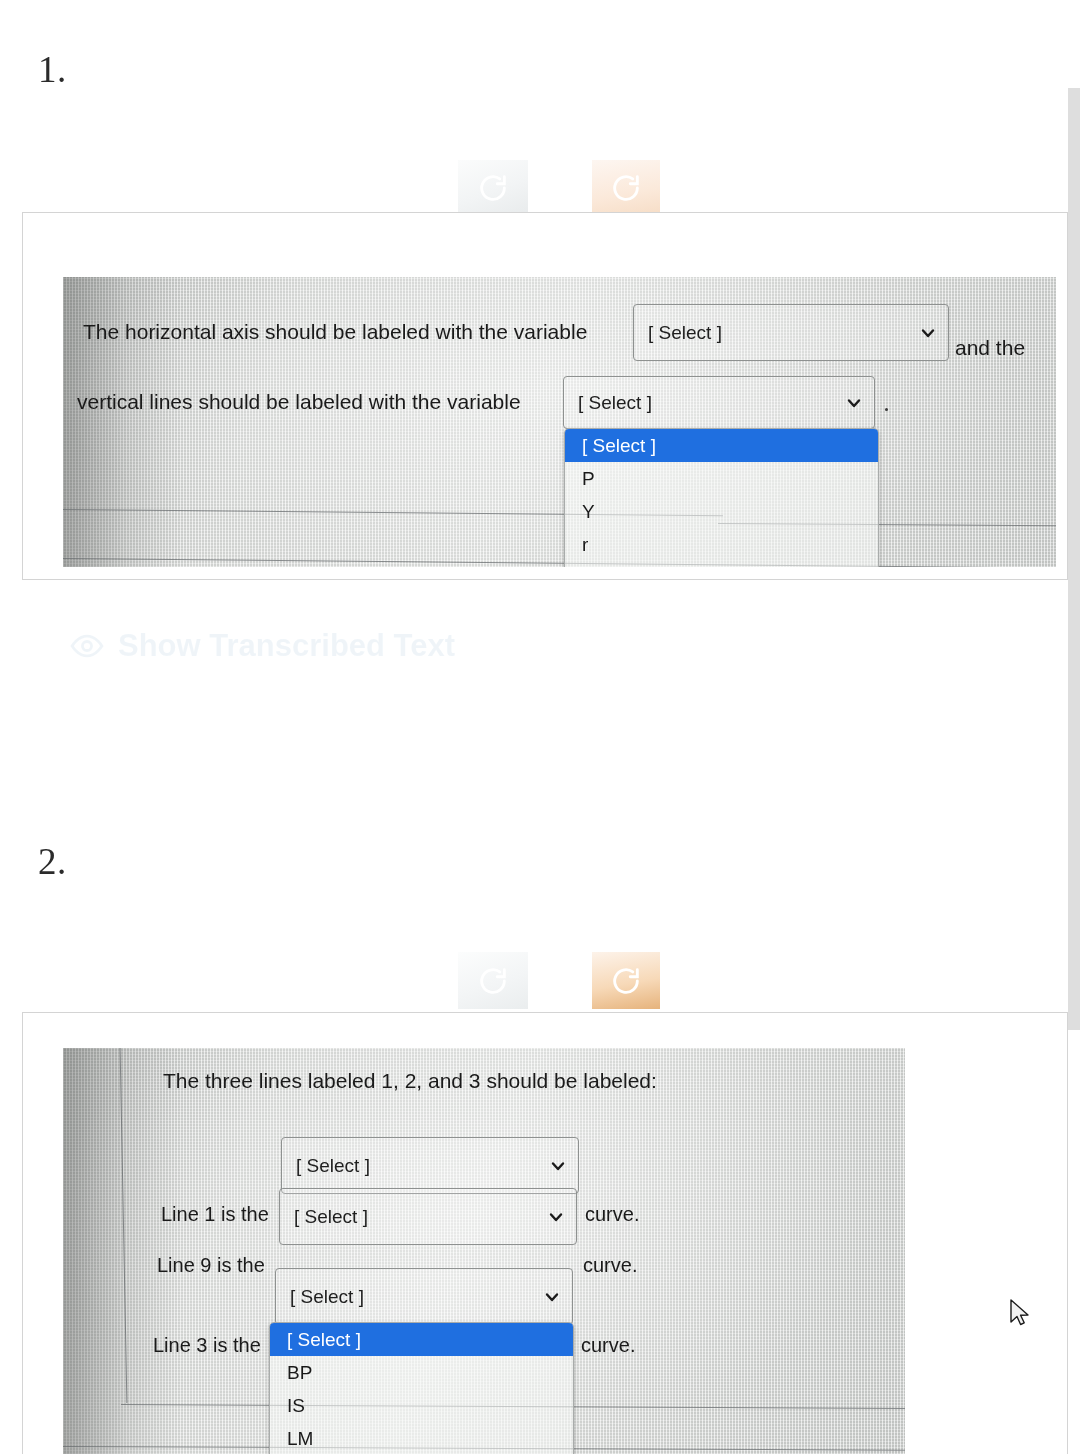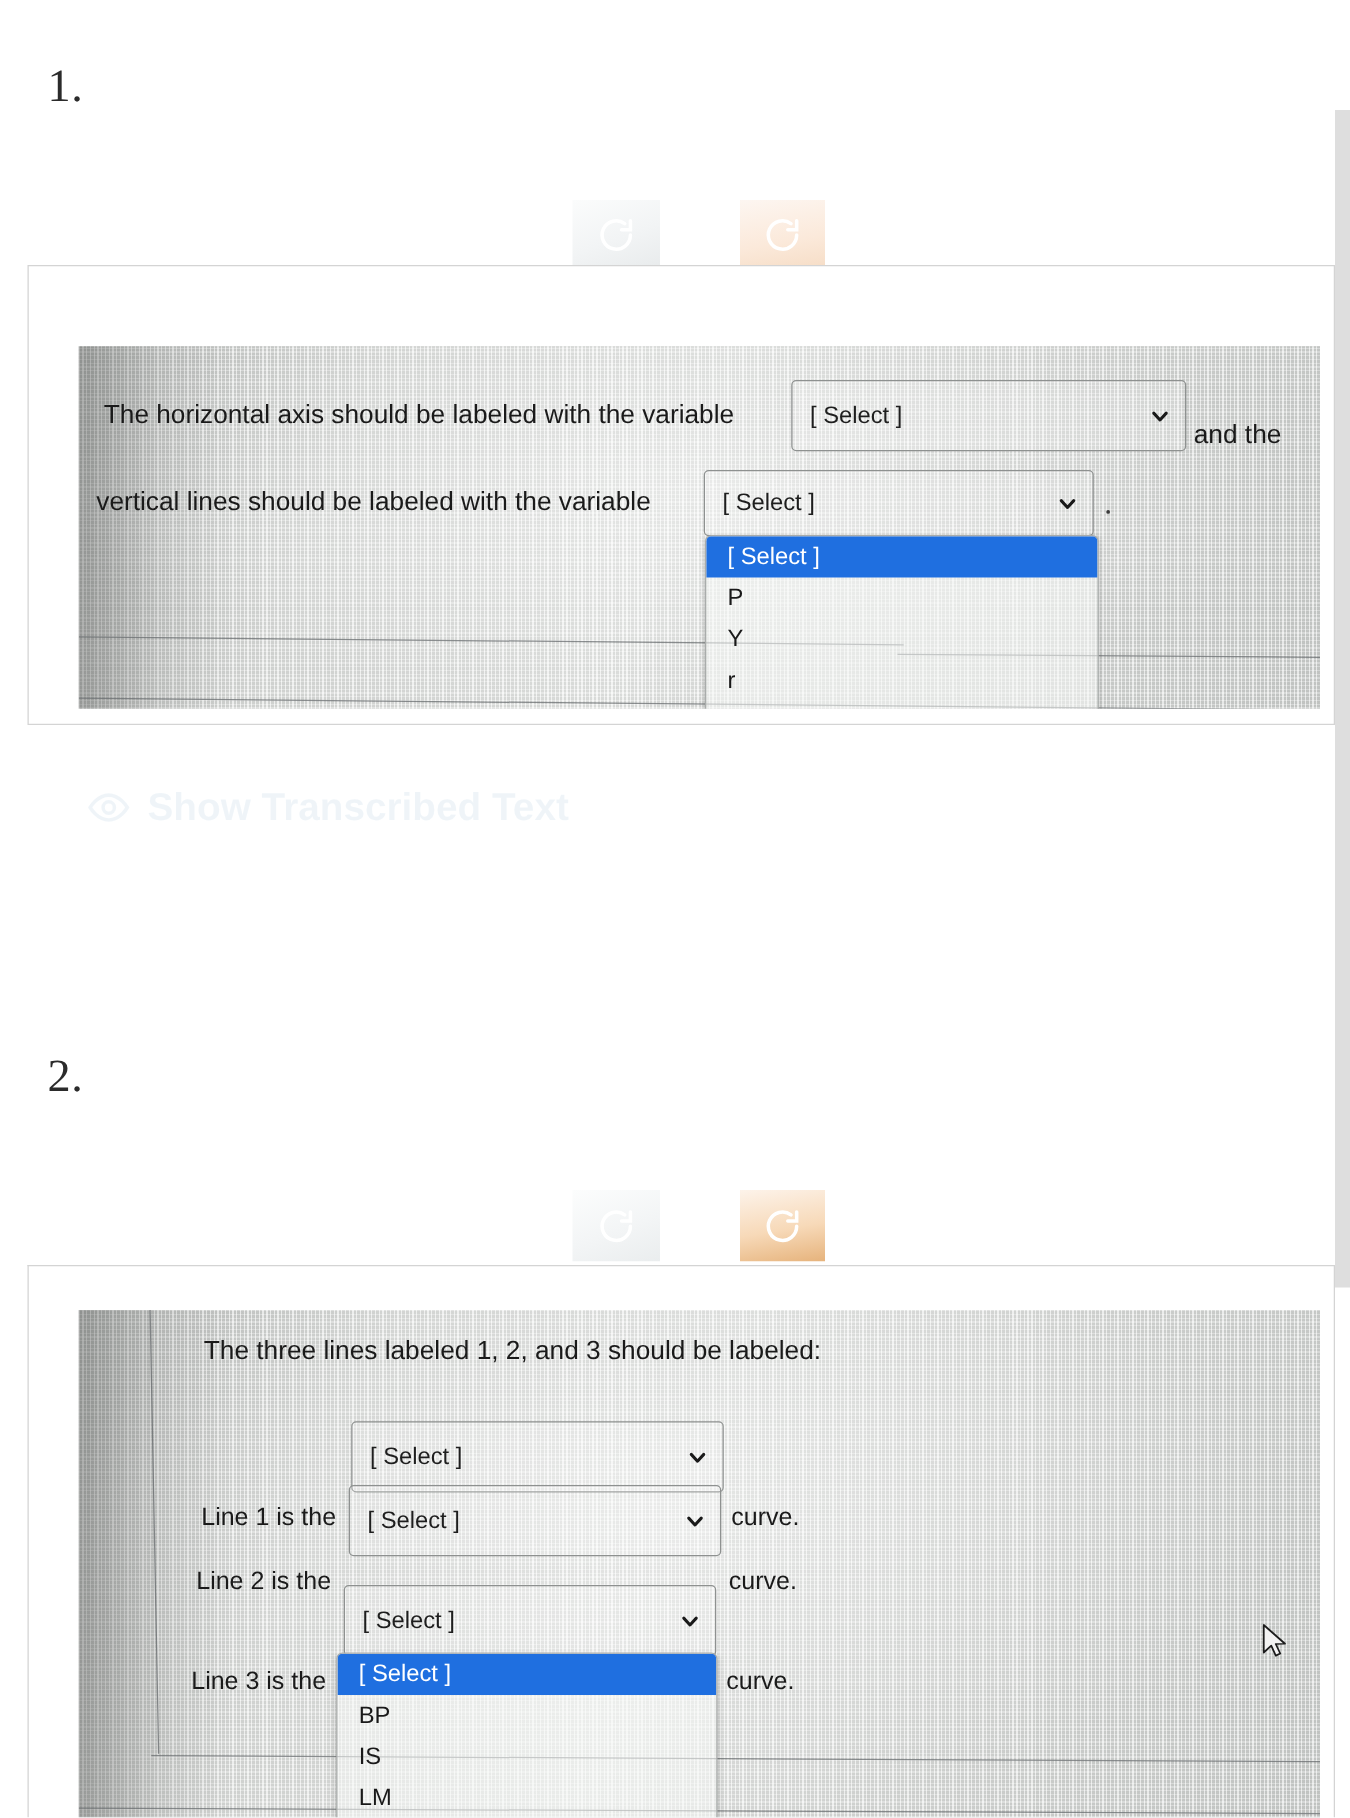--- a/index.html
+++ b/index.html
@@ -53,21 +53,21 @@
     position: absolute;
     overflow: hidden;
     background-color: #d6d8d6;
     background-image:
       repeating-linear-gradient(90deg, rgba(255,255,255,0.55) 0px, rgba(255,255,255,0.55) 1px, rgba(0,0,0,0.045) 1px, rgba(0,0,0,0.045) 3px),
       repeating-linear-gradient(0deg, rgba(255,255,255,0.30) 0px, rgba(255,255,255,0.30) 1px, rgba(0,0,0,0.030) 1px, rgba(0,0,0,0.030) 3px),
       linear-gradient(110deg, #c3c6c4 0%, #dfe1df 22%, #e9ebe9 48%, #dcdedc 72%, #cfd2d0 100%);
     color: #1c1c1c;
   }
   #photo-1 { left: 63px; top: 255px; width: 993px; height: 290px; margin-top: 22px; }
-  #photo-2 { left: 63px; top: 1048px; width: 993px; height: 406px; }
+  #photo-2 { left: 63px; top: 1048px; width: 810px; height: 406px; padding-left: 32px; }
 
   
   .photo::before {
     content: "";
     position: absolute;
     left: 0; top: 0; bottom: 0;
     width: 120px;
     background: linear-gradient(90deg, rgba(90,92,90,0.42) 0%, rgba(140,142,140,0.18) 55%, rgba(255,255,255,0) 100%);
     pointer-events: none;
     z-index: 3;
@@ -350,21 +350,21 @@
     <div class="sel" id="line-1-select" style="left:218px; top:89px; width:298px; height:57px;">
       <span class="sel-value">[ Select ]</span>
       <span class="chev">
         <svg viewBox="0 0 16 16" fill="none" stroke="currentColor" stroke-width="2.4" stroke-linecap="round" stroke-linejoin="round">
           <path d="M3 5.5 L8 11 L13 5.5"></path>
         </svg>
       </span>
     </div>
     <div class="prompt sm" style="left:522px; top:110px;">curve.</div>
 
-    <div class="prompt sm" style="left:94px; top:161px;">Line 2 is the</div>
+    <div class="prompt sm" style="left:94px; top:161px;">Line 9 is the</div>
     <div class="sel" id="line-2-select" style="left:216px; top:140px; width:298px; height:57px;">
       <span class="sel-value">[ Select ]</span>
       <span class="chev">
         <svg viewBox="0 0 16 16" fill="none" stroke="currentColor" stroke-width="2.4" stroke-linecap="round" stroke-linejoin="round">
           <path d="M3 5.5 L8 11 L13 5.5"></path>
         </svg>
       </span>
     </div>
     <div class="prompt sm" style="left:520px; top:161px;">curve.</div>
 

